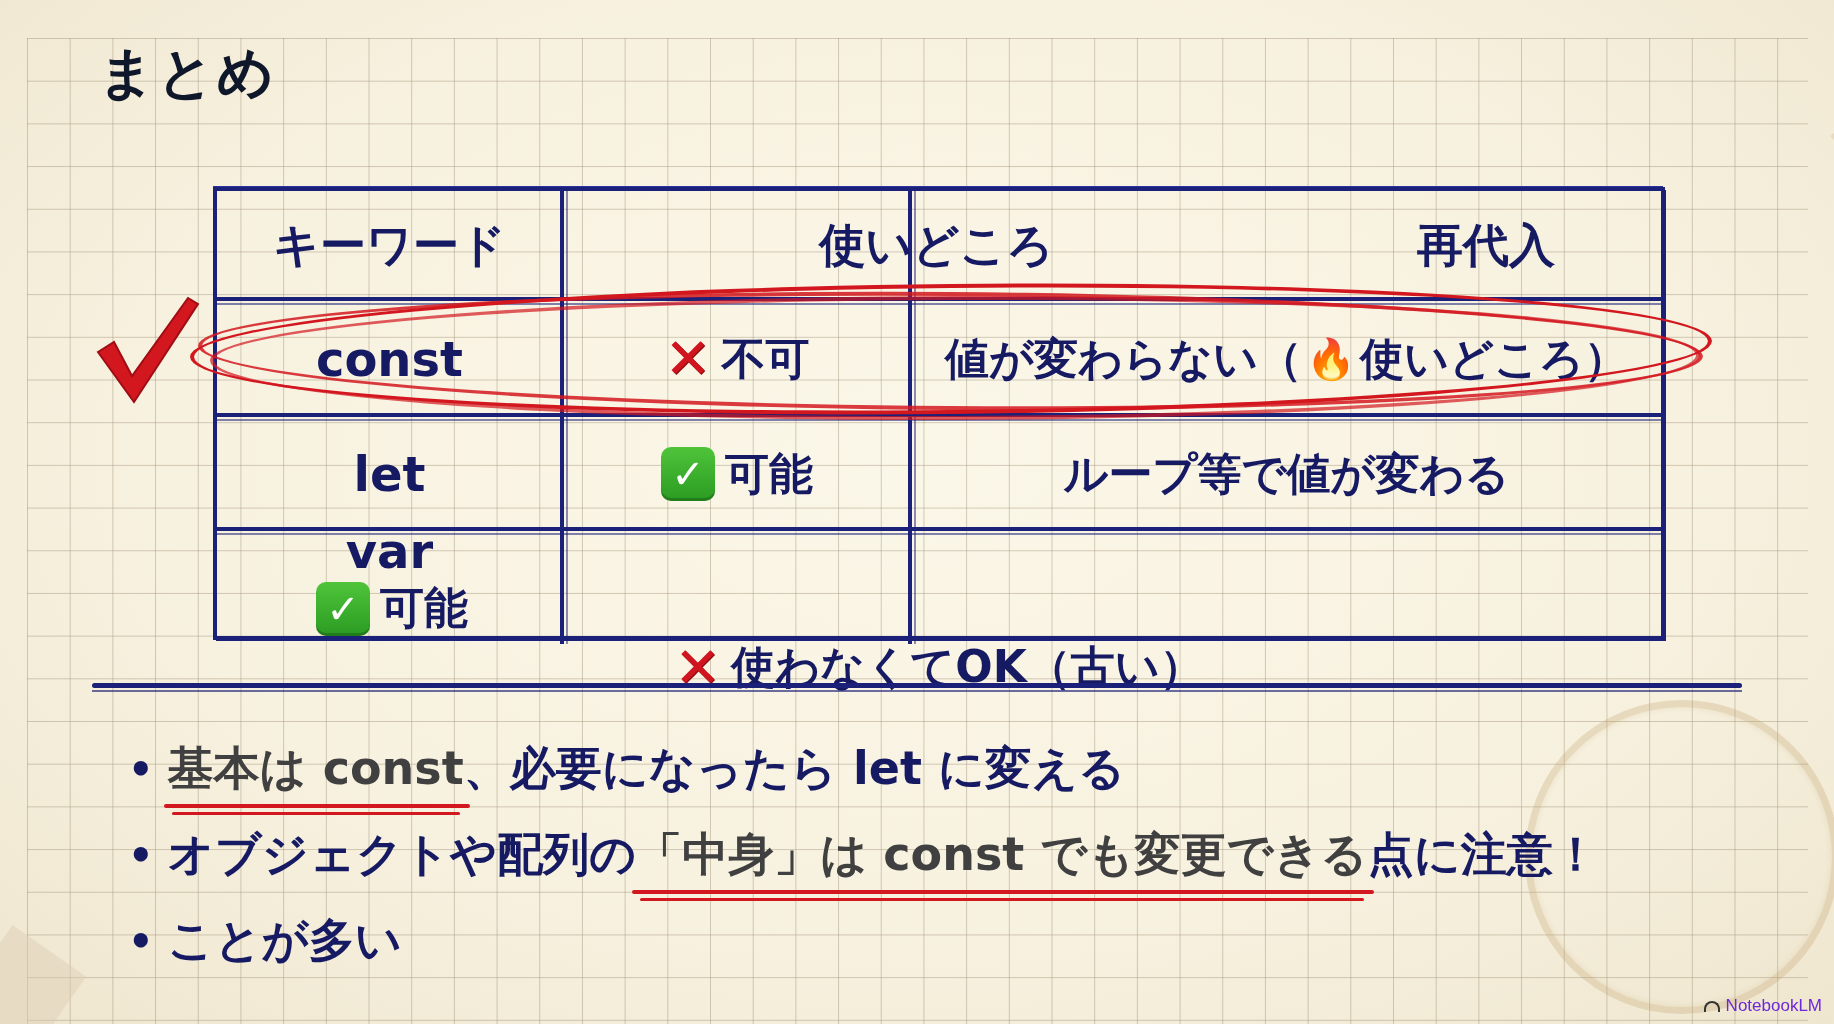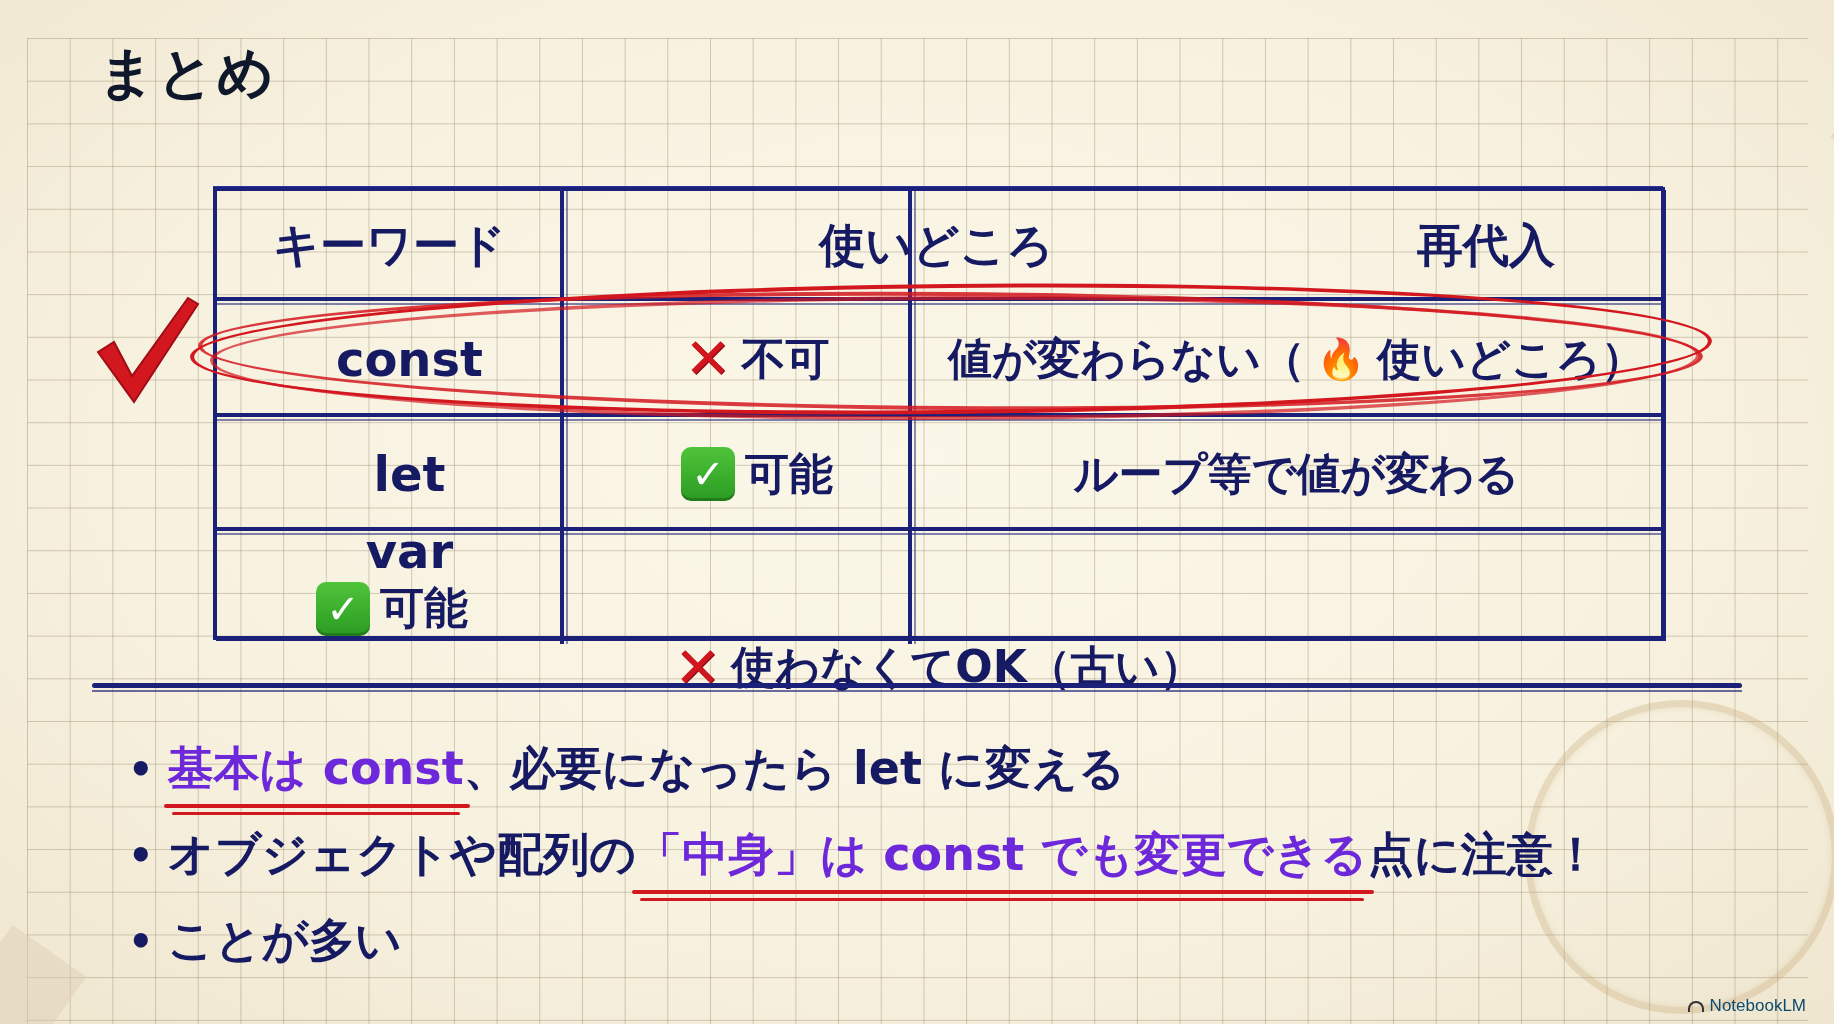--- a/index.html
+++ b/index.html
@@ -59,21 +59,21 @@
   .vline { position: absolute; top: -4px; width: 4px; height: 457px; background: #1b2178; }
   .vline::after { content: ""; position: absolute; top: 0; bottom: 0; left: 6px; width: 2px; background: rgba(27,33,120,0.5); }
   .cell {
     display: flex; align-items: center; justify-content: center;
     font-size: 44px; font-weight: bold; color: #161a63; gap: 10px;
   }
   .c0 { width: 345px; }
   .c1 { width: 350px; }
   .c2 { flex: 1; }
   .cell.header { font-size: 46px; }
-  .cell.keyword { font-size: 48px; margin-left: 20px; }
+  .cell.keyword { font-size: 48px; }
   .icon-x {
     display: inline-block; font-size: 56px; font-weight: bold; color: #d0151e; line-height: 1;
     text-shadow: 1px 1px 0 #8c0a10;
   }
   .icon-check-box {
     display: inline-flex; align-items: center; justify-content: center;
     width: 54px; height: 54px; border-radius: 10px;
     background: linear-gradient(#4fc43a, #2a9b22); color: #fff; font-size: 40px; font-weight: bold;
     box-shadow: inset 0 -3px 0 rgba(0,0,0,0.2);
   }
@@ -91,29 +91,29 @@
     border-radius: 3px;
   }
   .divider::after { content: ""; position: absolute; left: 0; right: 0; top: 7px; height: 2px; background: rgba(27,33,120,0.65); }
 
   .bullets { position: absolute; left: 128px; top: 726px; }
   .bullet {
     position: relative; height: 86px; font-size: 46px; font-weight: bold; color: #161a63;
     white-space: nowrap; display: flex; align-items: center;
   }
   .bullet .dot { margin-right: 14px; font-size: 40px; }
-  .hl { color: #6d28d9; position: relative; }
+  .hl { color: #404040; position: relative; }
   .hl .ul1, .hl .ul2 {
     position: absolute; left: -4px; right: -6px; height: 4px; background: #d3171f; border-radius: 3px;
   }
   .hl .ul1 { bottom: -8px; }
   .hl .ul2 { bottom: -15px; left: 4px; right: 4px; height: 3px; }
 
   .watermark {
-    position: absolute; right: 28px; bottom: 8px; font-size: 17px; color: #0c4a6e;
+    position: absolute; right: 12px; bottom: 8px; font-size: 17px; color: #6d28d9;
     font-family: "Liberation Sans", sans-serif; display: flex; align-items: center; gap: 6px;
   }
   .wm-icon {
     width: 16px; height: 11px; border: 2px solid #333; border-bottom: none;
     border-radius: 10px 10px 0 0; box-sizing: border-box;
   }
 </style>
 </head>
 <body>
 
@@ -141,21 +141,21 @@
     <div class="cell header c2">使いどころ</div>
     <div class="cell header c1">再代入</div>
   </div>
 
   <div class="row r1">
     <div class="cell keyword c0">const</div>
     <div class="cell c1">
       <span class="icon-x">✕</span>
       <span>不可</span>
     </div>
-    <div class="cell c2" style="gap:11px">
+    <div class="cell c2" style="gap:4px">
       <span>値が変わらない（</span>
       <span class="icon-fire">🔥</span>
       <span>使いどころ）</span>
     </div>
   </div>
 
   <div class="row r2">
     <div class="cell keyword c0">let</div>
     <div class="cell c1">
       <span class="icon-check-box">✓</span>

